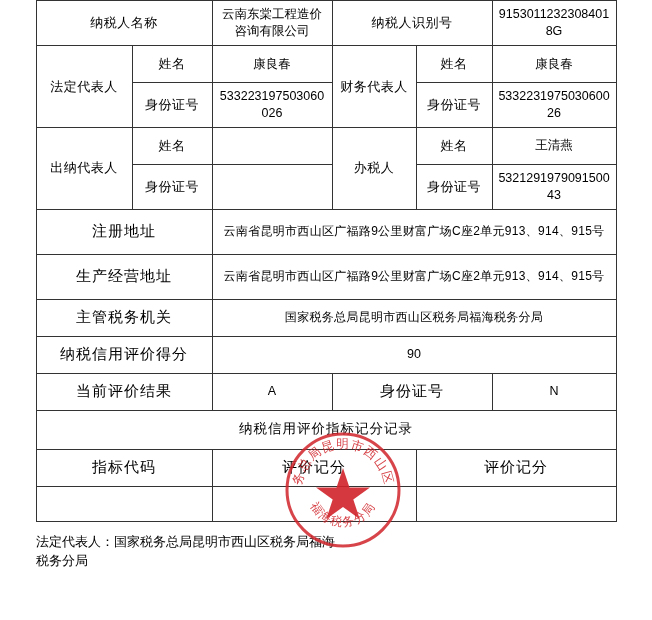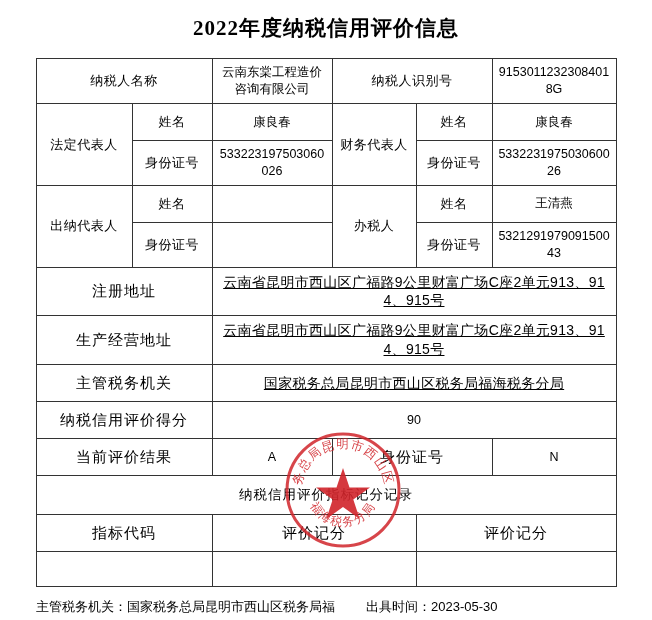--- a/index.html
+++ b/index.html
@@ -49,23 +49,22 @@
     letter-spacing: 0.5px;
   }
   .lbl-wide {
     font-size: 15px;
     letter-spacing: 1px;
   }
   .val {
     font-size: 12.5px;
   }
   .val-addr {
-    font-size: 14px;
+    font-size: 12px;
     letter-spacing: 0.3px;
-    text-decoration: underline;
   }
   .h-md { height: 26px; }
   .h-lg { height: 34px; }
   .record-row td {
     font-size: 13.5px;
     letter-spacing: 1px;
     height: 28px;
   }
   .empty-row td {
     height: 24px;
@@ -101,21 +100,20 @@
   .seal svg { display: block; }
   .seal-text-top, .seal-text-bottom {
     fill: #d0242a;
   }
 </style>
 </head>
 <body>
 
 <div class="page">
 
-  <div class="doc-title">2022年度纳税信用评价信息</div>
 
   <table class="main">
     <colgroup>
       <col style="width:96px">
       <col style="width:80px">
       <col style="width:120px">
       <col style="width:84px">
       <col style="width:76px">
       <col style="width:124px">
     </colgroup>
@@ -191,24 +189,21 @@
       <tr class="empty-row">
         <td colspan="2"></td>
         <td colspan="2"></td>
         <td colspan="2"></td>
       </tr>
     </tbody>
   </table>
 
   <div class="footer">
     <div class="footer-left">
-      <span>主管税务机关：</span><span>国家税务总局昆明市西山区税务局福海税务分局</span>
-    </div>
-    <div class="footer-right">
-      <span>出具时间：</span><span>2023-05-30</span>
+      <span>法定代表人：</span><span>国家税务总局昆明市西山区税务局福海税务分局</span>
     </div>
   </div>
 
   <div class="seal">
     <svg width="120" height="120" viewBox="0 0 120 120">
       <circle cx="60" cy="60" r="56" fill="none" stroke="#d0242a" stroke-width="3" opacity="0.85"></circle>
       <path id="sealTopArc" d="M 18,60 A 42,42 0 0 1 102,60" fill="none"></path>
       <path id="sealBottomArc" d="M 24,60 A 36,36 0 0 0 96,60" fill="none"></path>
       <text class="seal-text-top" font-size="12.5" font-family="'Liberation Serif', serif" letter-spacing="1.2" opacity="0.85">
         <textPath href="#sealTopArc" startOffset="50%" text-anchor="middle">国家税务总局昆明市西山区税务局</textPath>

